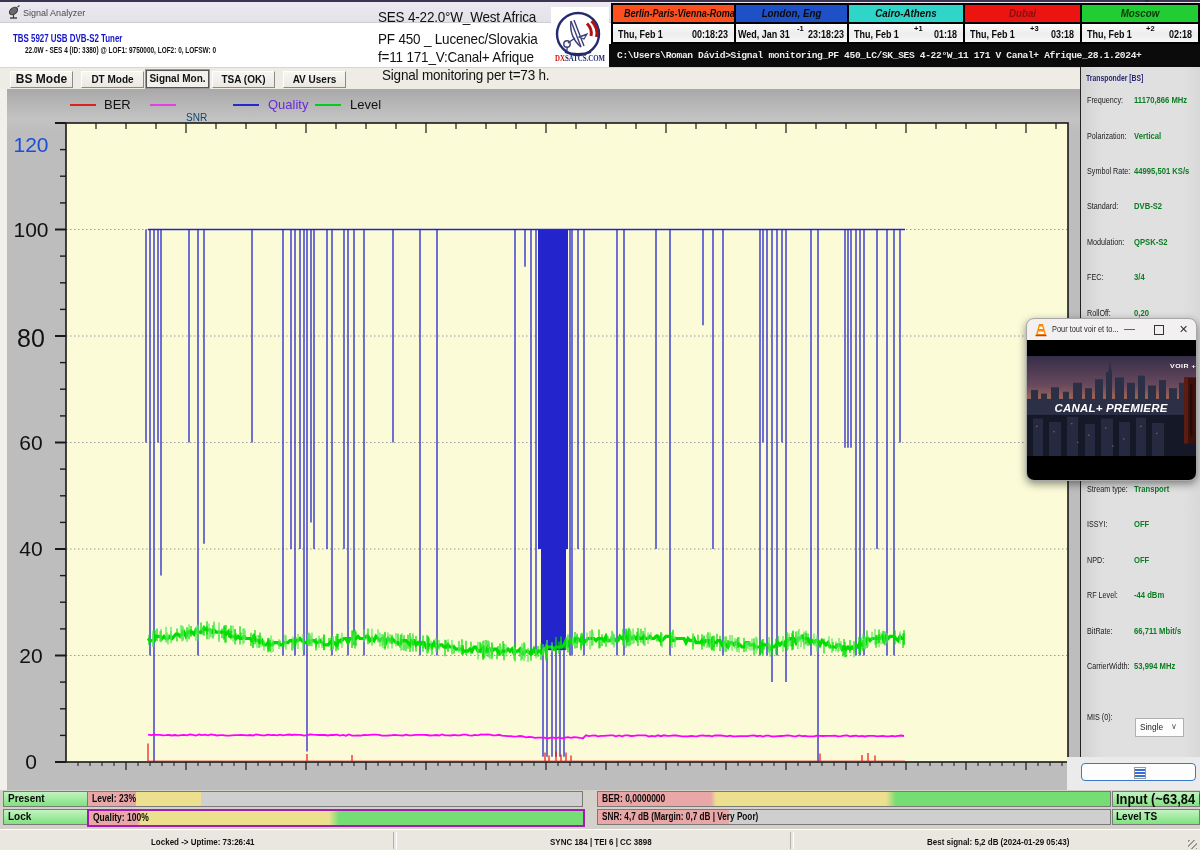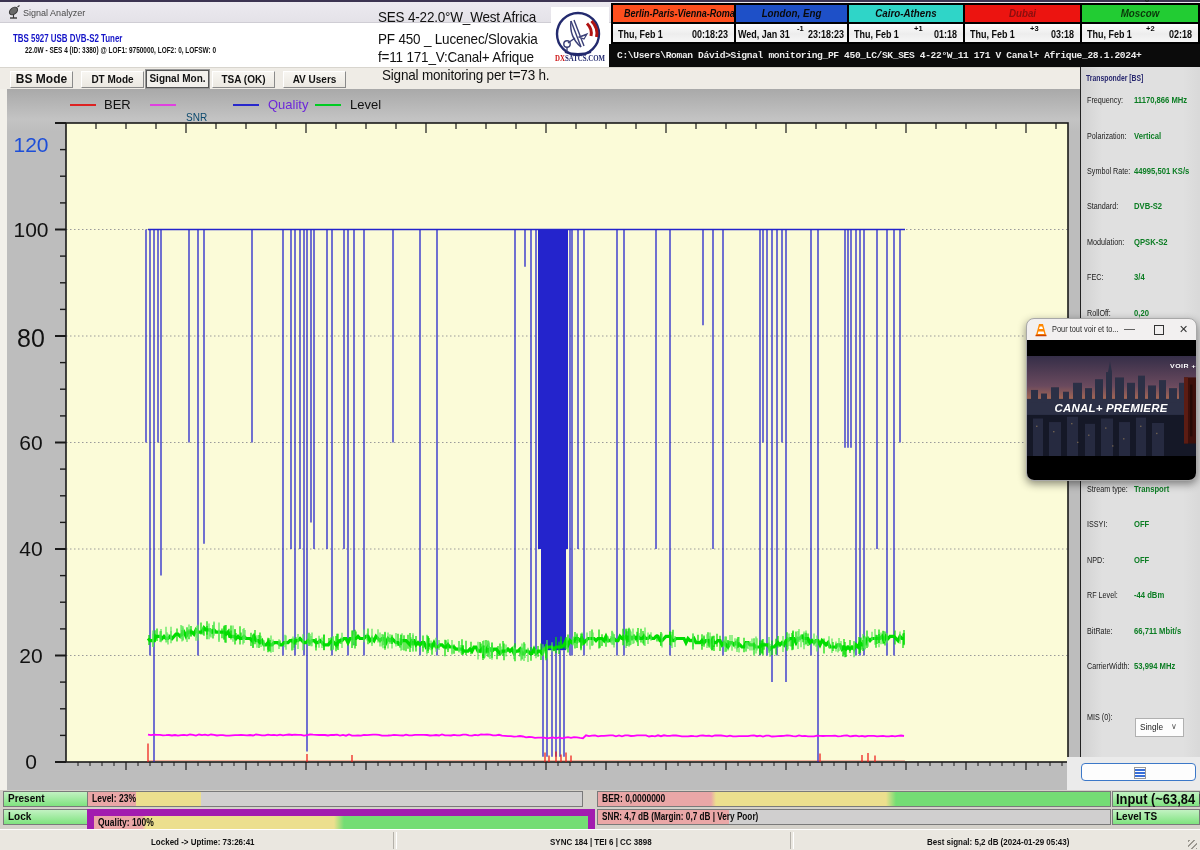--- a/index.html
+++ b/index.html
@@ -908,21 +908,21 @@
   <div class="abs" style="left:0;top:0;width:113px;height:14px;background:linear-gradient(90deg,#eaa7a7 0 48px,#ecdf8e 48px);"></div>
   <div class="abs" style="left:4px;top:0;font-size:10px;font-weight:bold;color:#0a0a0a;line-height:14px;white-space:nowrap;transform:scaleX(0.85);transform-origin:left;">Level: 23%</div>
 </div>
 <div class="abs" style="left:597px;top:791px;width:512px;height:14px;background:#d0cfcf;border:1px solid #7a7a7a;">
   <div class="abs" style="left:0;top:0;width:512px;height:14px;background:linear-gradient(90deg,#eaa7a7 0 113px,#ecdf8e 118px 288px,#74dd74 298px);"></div>
   <div class="abs" style="left:4px;top:0;font-size:10px;font-weight:bold;color:#0a0a0a;line-height:14px;white-space:nowrap;transform:scaleX(0.85);transform-origin:left;">BER: 0,0000000</div>
 </div>
 <div class="abs" style="left:1112px;top:791px;width:83px;height:14px;background:linear-gradient(#c2f2c2,#7fe37f);border:1px solid #7a7a7a;font-size:14px;font-weight:bold;color:#0a0a0a;line-height:14px;padding-left:3px;white-space:nowrap;">
 <span style="display:inline-block;transform:scaleX(0.92);transform-origin:left;">Input (~63,84 Mbps)</span></div>
 <div class="abs" style="left:3px;top:809px;width:81px;height:14px;background:linear-gradient(#c2f2c2,#7fe37f);border:1px solid #7a7a7a;font-size:10px;font-weight:bold;color:#0a0a0a;line-height:14px;padding-left:4px;">Lock</div>
-<div class="abs" style="left:87px;top:809px;width:494px;height:14px;background:#d0cfcf;border:7px solid #a21caf;">
+<div class="abs" style="left:87px;top:809px;width:494px;height:14px;background:#d0cfcf;border:2px solid #a21caf;">
   <div class="abs" style="left:0;top:0;width:494px;height:14px;background:linear-gradient(90deg,#eaa7a7 0 48px,#ecdf8e 52px 240px,#74dd74 250px);"></div>
   <div class="abs" style="left:4px;top:0;font-size:10px;font-weight:bold;color:#0a0a0a;line-height:14px;white-space:nowrap;transform:scaleX(0.85);transform-origin:left;">Quality: 100%</div>
 </div>
 <div class="abs" style="left:597px;top:809px;width:512px;height:14px;background:#d0cfcf;border:1px solid #7a7a7a;">
   <div class="abs" style="left:0;top:0;width:131px;height:14px;background:#eaa7a7;"></div>
   <div class="abs" style="left:4px;top:0;font-size:10px;font-weight:bold;color:#0a0a0a;line-height:14px;white-space:nowrap;transform:scaleX(0.82);transform-origin:left;">SNR: 4,7 dB (Margin: 0,7 dB | Very Poor)</div>
 </div>
 <div class="abs" style="left:1112px;top:809px;width:83px;height:14px;background:linear-gradient(#c2f2c2,#7fe37f);border:1px solid #7a7a7a;font-size:10px;font-weight:bold;color:#0a0a0a;line-height:14px;padding-left:3px;">Level TS</div>
 
 <div class="abs" style="left:0;top:829px;width:1200px;height:21px;background:#eae7e0;border-top:1px solid #fff;text-align:right;">

